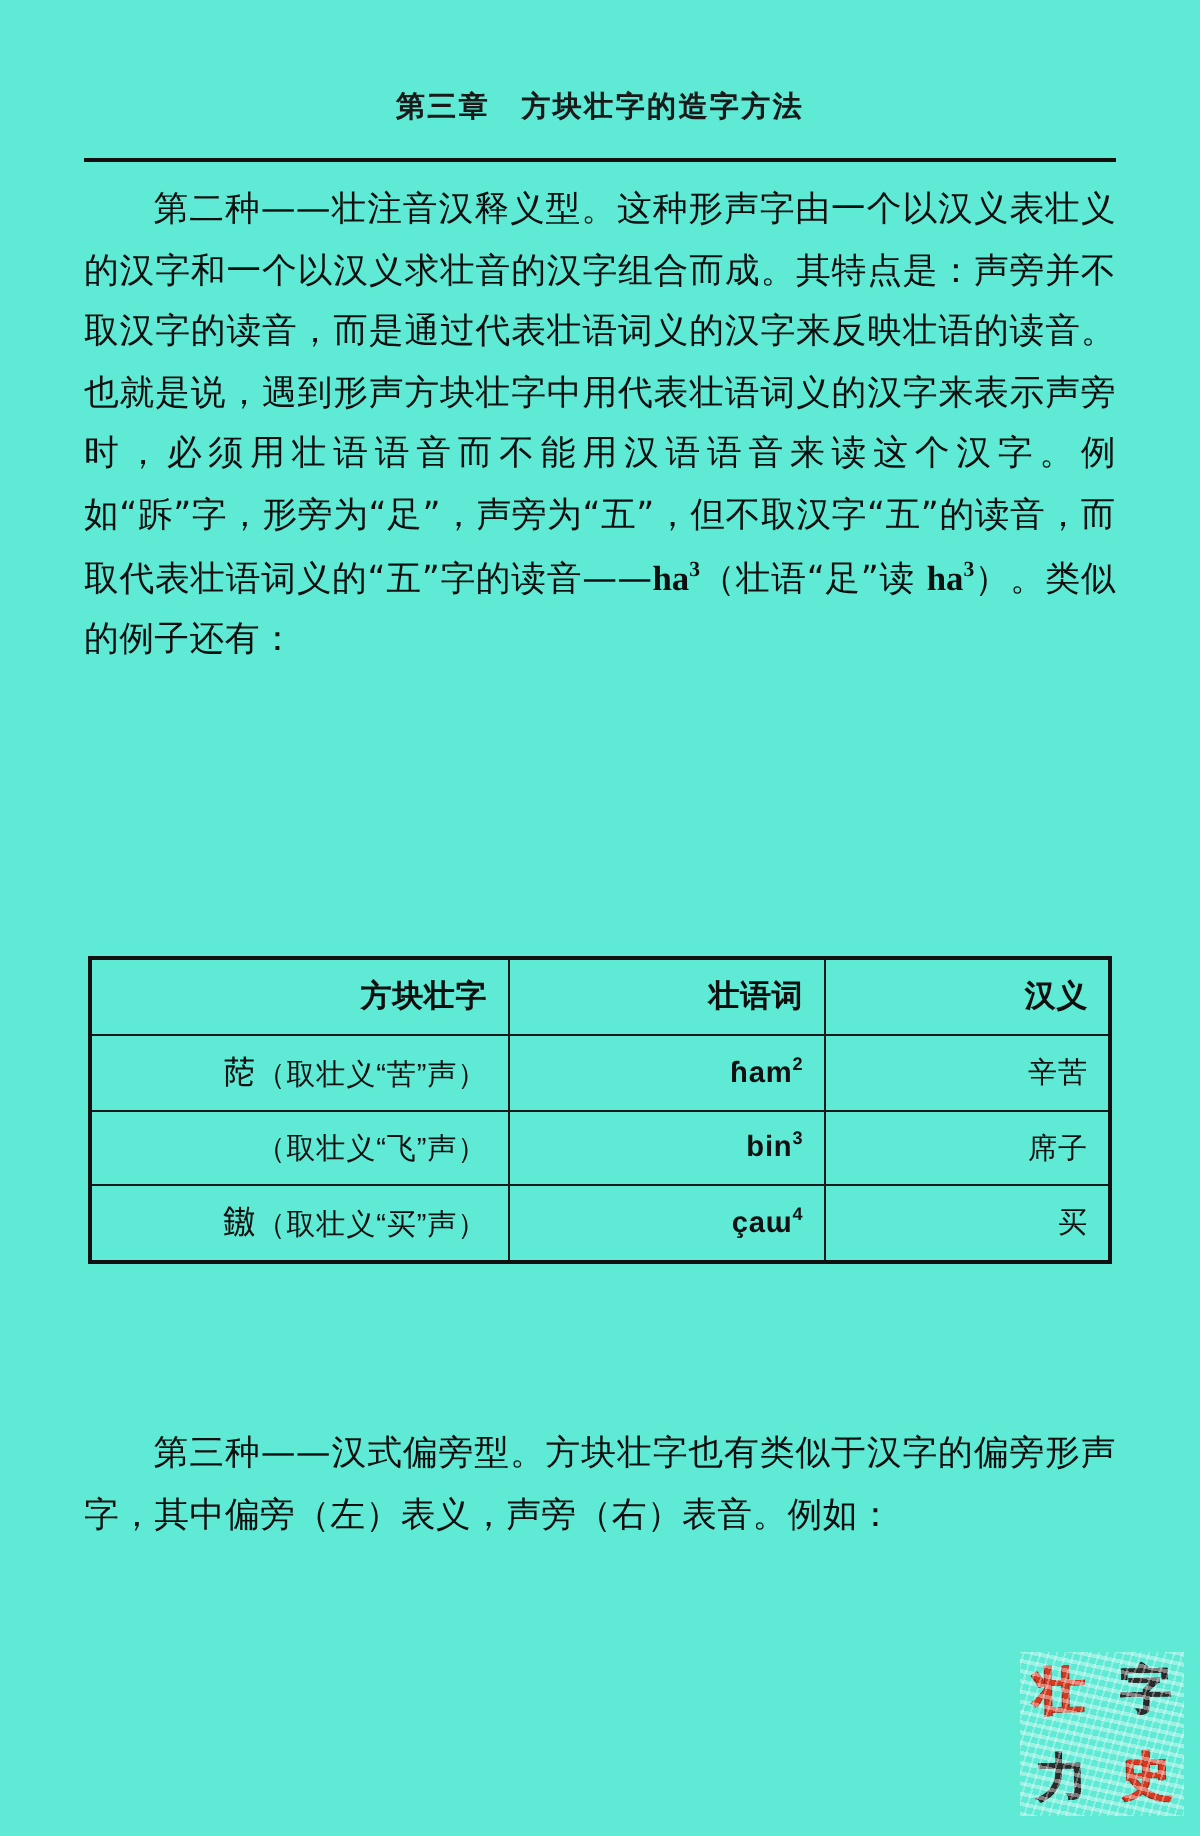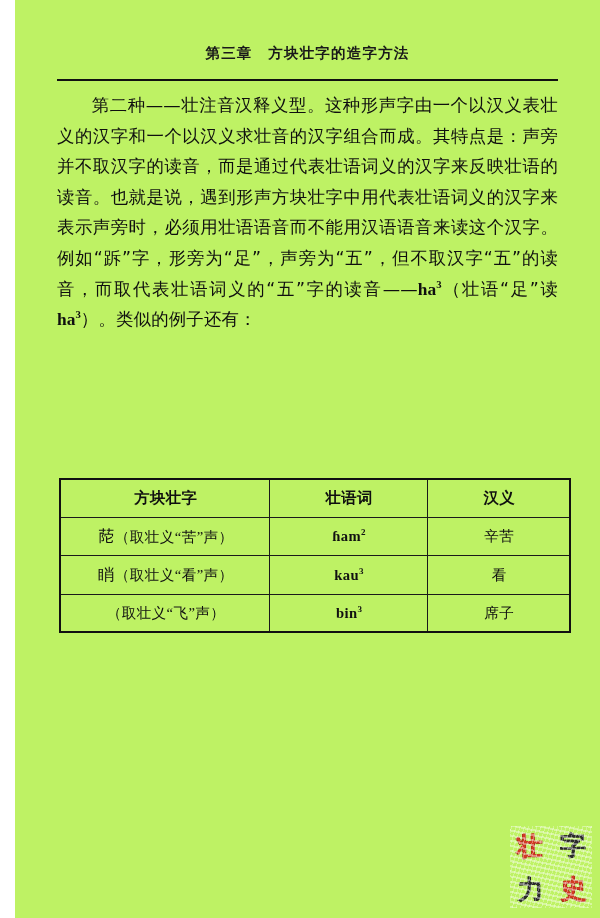--- a/index.html
+++ b/index.html
@@ -12,22 +12,21 @@
     height: 918px;
     position: relative;
     font-family: "Liberation Serif", "DejaVu Serif", serif;
     color: #111111;
     overflow: hidden;
   }
 
   .page {
     position: absolute;
     inset: 0;
-    background: #bef264;
-    margin-left: 15px;
+    background: #5eead4;
   }
 
   
   .header {
     position: absolute;
     left: 44px;
     right: 44px;
     top: 44px;
     height: 30px;
     text-align: center;
@@ -94,33 +93,33 @@
     border: 2.2px solid #111111;
   }
   table.examples col.c1 { width: 41%; }
   table.examples col.c2 { width: 31%; }
   table.examples col.c3 { width: 28%; }
 
   table.examples th,
   table.examples td {
     border: 1.1px solid #1a1a1a;
     padding: 8px 10px 8px 12px;
-    text-align: center;
+    text-align: right;
     vertical-align: middle;
     height: 20px;
   }
   table.examples thead th {
     font-family: "DejaVu Sans", "Liberation Sans", sans-serif;
     font-weight: bold;
     font-size: 15.4px;
     letter-spacing: 0.4px;
     color: #0f0f0f;
   }
   table.examples tbody td {
-    font-family: Liberation Serif, serif;
+    font-family: Liberation Sans, sans-serif;
     font-size: 14.6px;
     letter-spacing: 0.4px;
     color: #111111;
   }
   td.zhuang-word,
   td.han-meaning {
     letter-spacing: 0.6px;
   }
   td.zhuang-phon {
     font-family: "Liberation Serif", "DejaVu Serif", serif;
@@ -213,33 +212,36 @@
           <th>汉义</th>
         </tr>
       </thead>
       <tbody>
         <tr>
           <td class="zhuang-word"><span class="glyph">𦱆</span><span>（取壮义“苦”声）</span></td>
           <td class="zhuang-phon"><span>ɦam</span><sup>2</sup></td>
           <td class="han-meaning">辛苦</td>
         </tr>
         <tr>
-          <td class="zhuang-word"><span class="glyph">睄</span><span>（取壮义“看”声）</span></td>
-          <td class="zhuang-phon"><span>kau</span><sup>3</sup></td>
-          <td class="han-meaning">看</td>
-        </tr>
-        <tr>
           <td class="zhuang-word"><span class="glyph">𢋈</span><span>（取壮义“飞”声）</span></td>
           <td class="zhuang-phon"><span>bin</span><sup>3</sup></td>
           <td class="han-meaning">席子</td>
         </tr>
+        <tr>
+          <td class="zhuang-word"><span class="glyph">𨫼</span><span>（取壮义“买”声）</span></td>
+          <td class="zhuang-phon"><span>çaɯ</span><sup>4</sup></td>
+          <td class="han-meaning">买</td>
+        </tr>
       </tbody>
     </table>
   </div>
 
+  <div class="content-tail">
+    <p class="para indent">第三种——汉式偏旁型。方块壮字也有类似于汉字的偏旁形声字，其中偏旁（左）表义，声旁（右）表音。例如：</p>
+  </div>
 
   <div class="seal">
     <div class="seal-inner">
       <div class="seal-cell s1">壮</div>
       <div class="seal-cell s2">字</div>
       <div class="seal-cell s3">力</div>
       <div class="seal-cell s4">史</div>
     </div>
     <div class="seal-grain"></div>
   </div>

